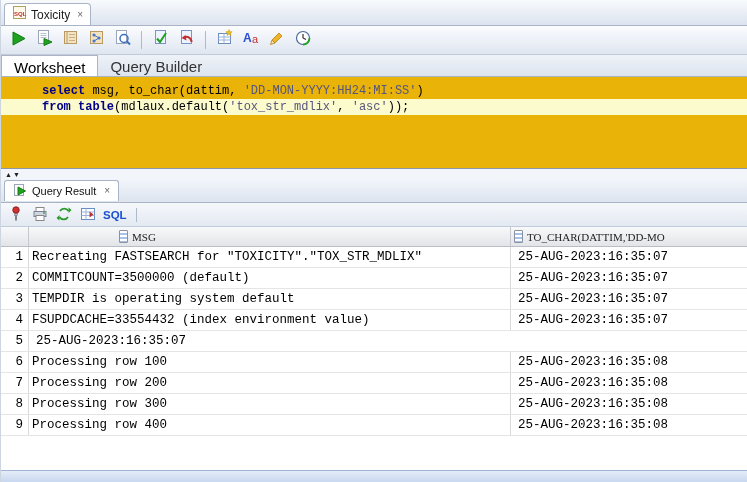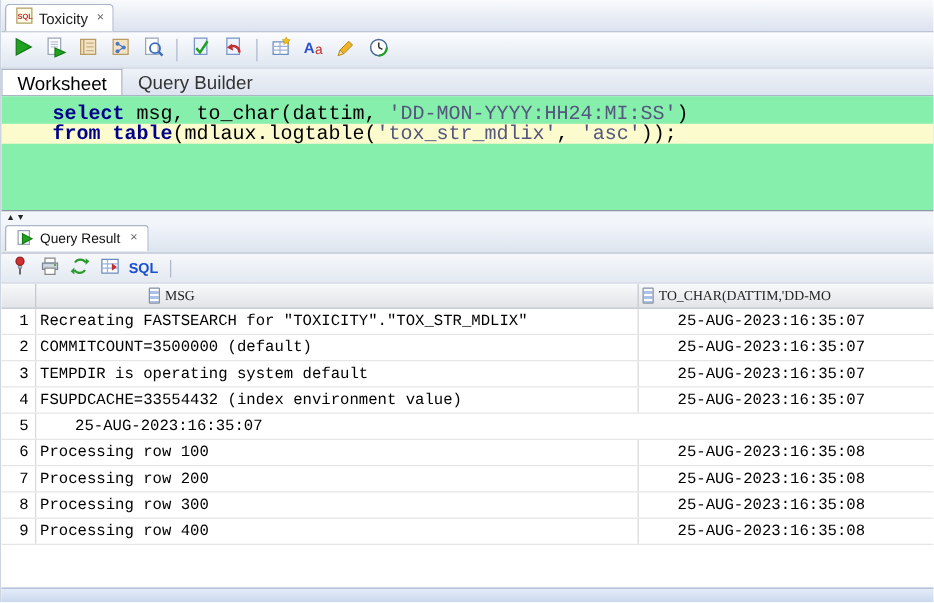--- a/index.html
+++ b/index.html
@@ -30,22 +30,22 @@
 
   
   .ws-tab-bar { height:22px; background:linear-gradient(#eef2f8,#dde4ef);
                 border-bottom:1px solid #aab4c5; display:flex; align-items:flex-end;
                 flex:none; }
   .ws-tab { font-size:15px; color:#333; padding:3px 12px 4px 12px; height:21px; cursor:pointer; }
   .ws-tab.active { background:#fff; border:1px solid #aab4c5; border-bottom:none;
                    font-weight:normal; color:#000; }
 
   
-  .editor { height:91px; background:#86efac; padding-top:6px; flex:none;
-            font-family:"Liberation Mono","DejaVu Sans Mono",monospace; font-size:16px;
+  .editor { height:91px; background:#eab308; padding-top:6px; flex:none;
+            font-family:"Liberation Mono","DejaVu Sans Mono",monospace; font-size:12px;
             cursor:text; overflow:hidden; }
   .code-line { height:16px; line-height:16px; padding-left:41px; white-space:pre; }
   .code-line.hl { background:#fbfbcd; }
   .kw  { color:#00008b; font-weight:bold; }
   .str { color:#55557d; }
   .pln { color:#000; }
 
   
   .splitter { height:11px; background:#f2f5f9; border-top:1px solid #8d97a8;
               display:flex; align-items:center; padding-left:4px; gap:1px; flex:none;
@@ -83,21 +83,21 @@
   .col-icon { width:9px; height:13px; flex:none; border:1px solid #8892a2; border-radius:1px;
               background:repeating-linear-gradient(180deg,#ffffff 0 2px,#a9c0e8 2px 4px); }
 
   .grid-row { height:21px; display:flex; flex:none; border-bottom:1px solid #e5e5e5;
               font-family:"Liberation Mono","DejaVu Sans Mono",monospace; font-size:12.5px;
               color:#000; }
   .gr-num  { width:28px; flex:none; text-align:right; padding-right:5px; line-height:20px;
              border-right:1px solid #d9d9d9; }
   .gr-msg  { width:482px; flex:none; padding-left:3px; line-height:20px; white-space:pre;
              overflow:hidden; border-right:1px solid #d9d9d9; }
-  .gr-time { flex:1; padding-left:7px; line-height:20px; white-space:nowrap; overflow:hidden;margin-left:24px; }
+  .gr-time { flex:1; padding-left:7px; line-height:20px; white-space:nowrap; overflow:hidden; }
 
   .grid-empty { flex:1; background:#fff; }
 
   
   .bottom-strip { height:12px; flex:none; border-top:1px solid #9fb3d2;
                   background:linear-gradient(#e4ecf8,#c9d8ee); cursor:pointer; }
 </style>
 </head>
 <body>
 
@@ -225,21 +225,21 @@
     </div>
   </div>
 
   <div class="ws-tab-bar">
     <div class="ws-tab active">Worksheet</div>
     <div class="ws-tab">Query Builder</div>
   </div>
 
   <div class="editor">
     <div class="code-line"><span class="kw">select</span><span class="pln"> msg, to_char(dattim, </span><span class="str">'DD-MON-YYYY:HH24:MI:SS'</span><span class="pln">)</span></div>
-    <div class="code-line hl"><span class="kw">from</span><span class="pln"> </span><span class="kw">table</span><span class="pln">(mdlaux.logtable(</span><span class="str">'tox_str_mdlix'</span><span class="pln">, </span><span class="str">'asc'</span><span class="pln">));</span></div>
+    <div class="code-line hl"><span class="kw">from</span><span class="pln"> </span><span class="kw">table</span><span class="pln">(mdlaux.default(</span><span class="str">'tox_str_mdlix'</span><span class="pln">, </span><span class="str">'asc'</span><span class="pln">));</span></div>
   </div>
 
   <div class="splitter">
     <span class="splitter-arrow">▲</span>
     <span class="splitter-arrow">▼</span>
   </div>
 
   <div class="qr-tab-bar">
     <div class="qr-tab">
       <span>

